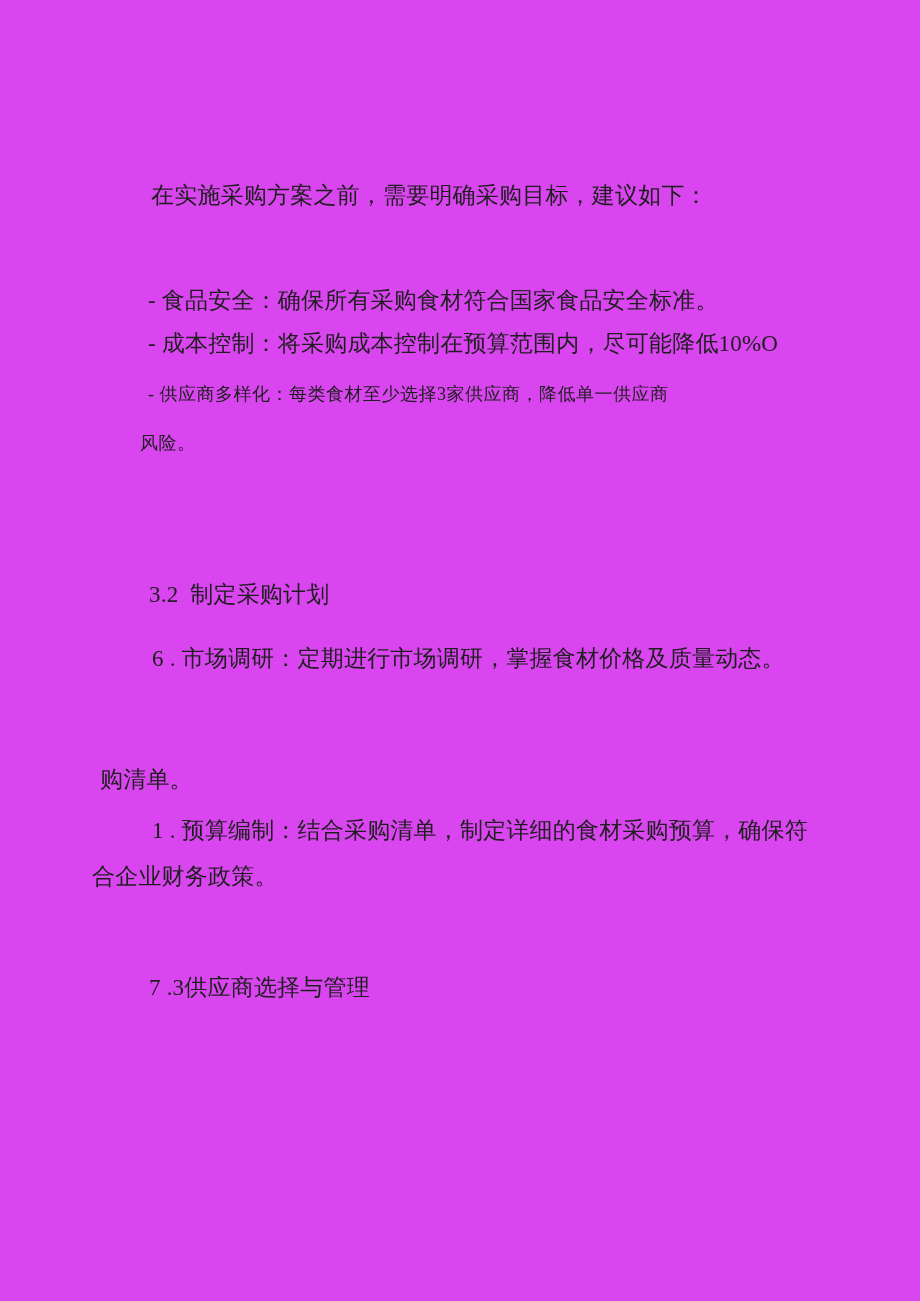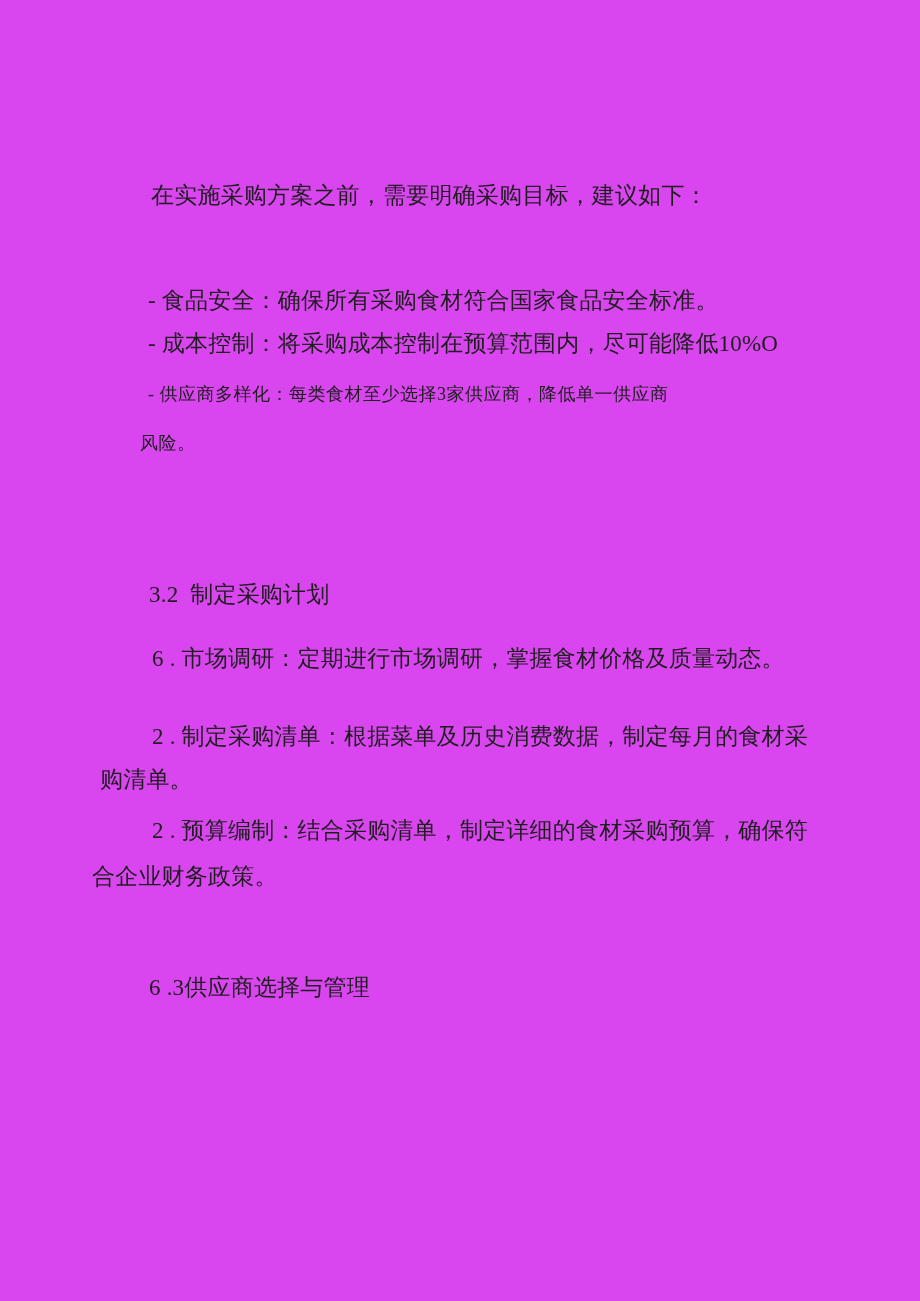--- a/index.html
+++ b/index.html
@@ -56,24 +56,23 @@
   <div class="line l3">- 成本控制：将采购成本控制在预算范围内，尽可能降低10%O</div>
 
   <div class="line line--lg l4">- 供应商多样化：每类食材至少选择3家供应商，降低单一供应商</div>
 
   <div class="line line--lg l5">风险。</div>
 
   <div class="line l6">3.2  制定采购计划</div>
 
   <div class="line l7">6 . 市场调研：定期进行市场调研，掌握食材价格及质量动态。</div>
 
-  <div class="line l8">2 . 制定采购清单：根据菜单及历史消费数据，制定每月的食材采</div>
 
   <div class="line l9">购清单。</div>
 
-  <div class="line l10">2 . 预算编制：结合采购清单，制定详细的食材采购预算，确保符</div>
+  <div class="line l10">1 . 预算编制：结合采购清单，制定详细的食材采购预算，确保符</div>
 
   <div class="line l11">合企业财务政策。</div>
 
-  <div class="line l12">6 .3供应商选择与管理</div>
+  <div class="line l12">7 .3供应商选择与管理</div>
 
 
 </div>
 
 </body></html>

